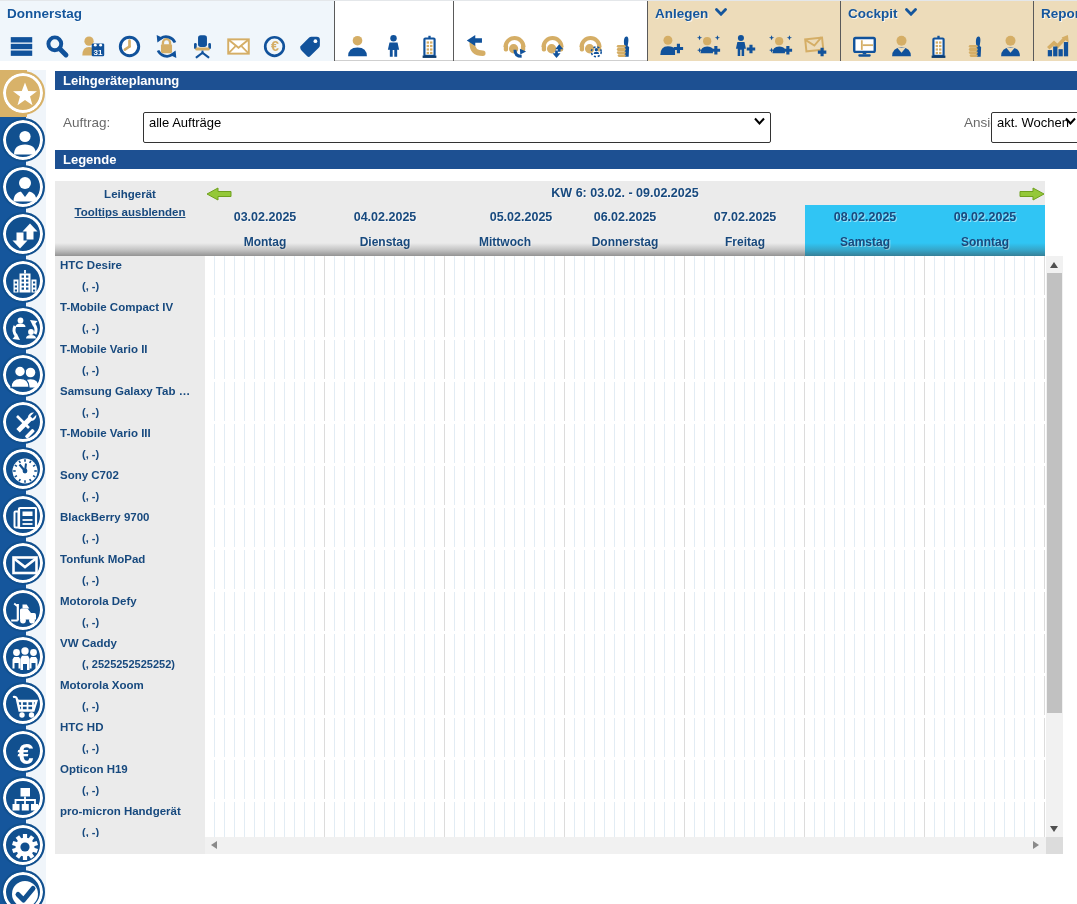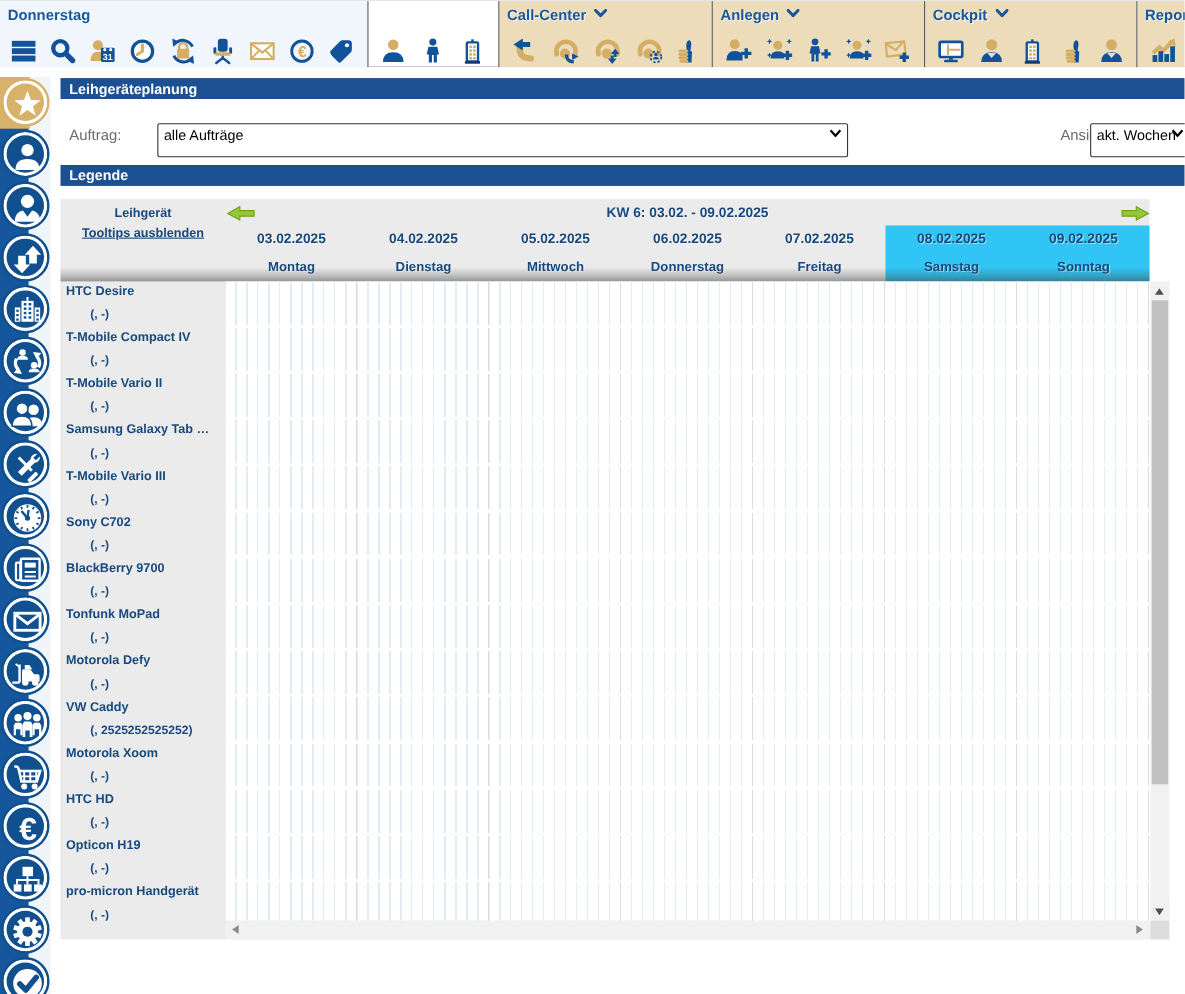--- a/index.html
+++ b/index.html
@@ -55,25 +55,20 @@
 #hsb { position:absolute; left:150px; top:656px; width:858px; height:17px; background:#f1f1f1; }
 #hsb .corner { position:absolute; right:0; top:0; width:17px; height:17px; background:#dcdcdc; }
 .tri { width:0; height:0; position:absolute; }
 </style>
 </head>
 <body>
 
 <div id="menubar">
   <div class="msec first" style="left:0;width:334px;">
       <div class="mtitle" style="left:7px;">Donnerstag</div>
-    </div>
-  <div class="msec" style="left:454px;width:193px;">
-      <div class="mtitle" style="left:7px;">Call-Center<svg class="chev" width="12" height="8">
-          <path d="M1.5 1.5 L6 6.2 L10.5 1.5" stroke="#15569c" stroke-width="2.8" fill="none" stroke-linecap="round"></path>
-        </svg></div>
     </div>
   <div class="msec" style="left:648px;width:192px;">
       <div class="mtitle" style="left:7px;">Anlegen<svg class="chev" width="12" height="8">
           <path d="M1.5 1.5 L6 6.2 L10.5 1.5" stroke="#15569c" stroke-width="2.8" fill="none" stroke-linecap="round"></path>
         </svg></div>
     </div>
   <div class="msec" style="left:841px;width:192px;">
       <div class="mtitle" style="left:7px;">Cockpit<svg class="chev" width="12" height="8">
           <path d="M1.5 1.5 L6 6.2 L10.5 1.5" stroke="#15569c" stroke-width="2.8" fill="none" stroke-linecap="round"></path>
         </svg></div>
@@ -490,21 +485,21 @@
 
   <svg style="position:absolute;left:151px;top:6px;" width="26" height="14">
       <path d="M1 7 L12 1 L12 4.5 L25 4.5 L25 9.5 L12 9.5 L12 13 Z" fill="#94c838" stroke="#6fa01e" stroke-width="1"></path>
     </svg>
   <svg style="position:absolute;left:964px;top:6px;" width="26" height="14">
       <path d="M25 7 L14 1 L14 4.5 L1 4.5 L1 9.5 L14 9.5 L14 13 Z" fill="#94c838" stroke="#6fa01e" stroke-width="1"></path>
     </svg>
   <div id="weekend"></div>
   <div class="dayhead" style="left:150px;">03.02.2025</div>
   <div class="dayhead" style="left:270px;">04.02.2025</div>
-  <div class="dayhead" style="left:390px;">05.02.2025</div>
+  <div class="dayhead" style="left:406px;">05.02.2025</div>
   <div class="dayhead" style="left:510px;">06.02.2025</div>
   <div class="dayhead" style="left:630px;">07.02.2025</div>
   <div class="dayhead" style="left:750px;">08.02.2025</div>
   <div class="dayhead" style="left:870px;">09.02.2025</div>
   <div class="dayname" style="left:150px;text-align:center;">Montag</div>
   <div class="dayname" style="left:270px;">Dienstag</div>
   <div class="dayname" style="left:390px;">Mittwoch</div>
   <div class="dayname" style="left:510px;">Donnerstag</div>
   <div class="dayname" style="left:630px;">Freitag</div>
   <div class="dayname" style="left:750px;">Samstag</div>

